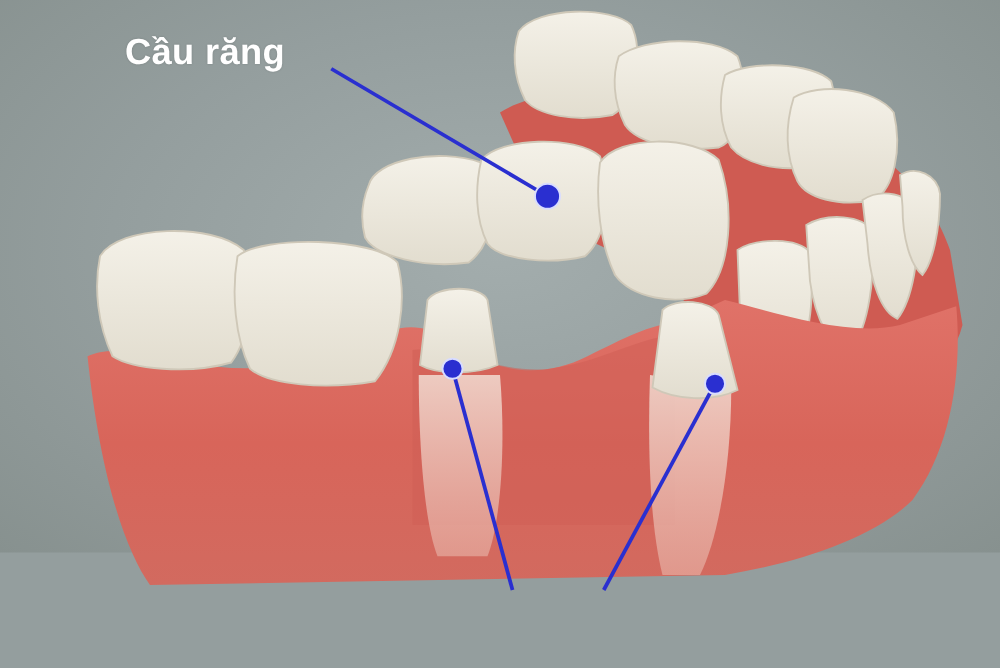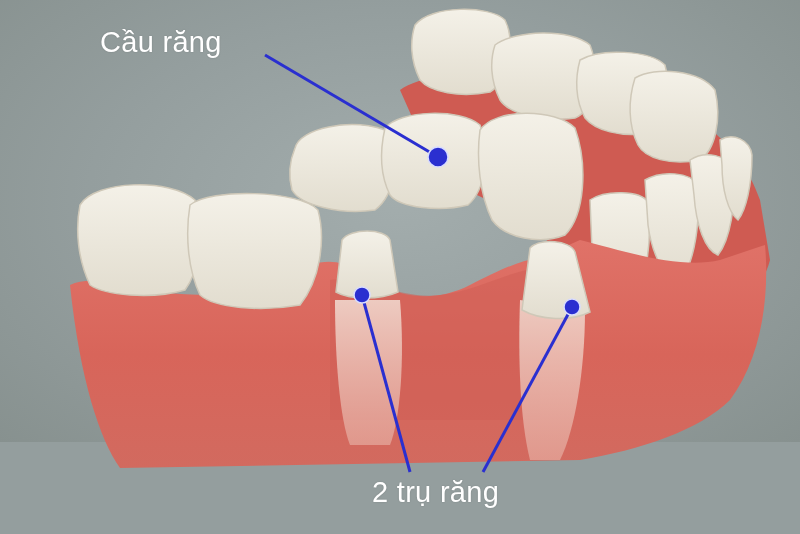--- a/index.html
+++ b/index.html
@@ -1,17 +1,17 @@
 <!DOCTYPE html>
 <html><head>
 <meta charset="utf-8">
 <style>
   html,body{margin:0;padding:0;}
   body{width:800px;height:534px;overflow:hidden;background:#949e9e;font-family:"Liberation Sans",sans-serif;}
-  .stage{position:relative;width:800px;height:442px;background:radial-gradient(ellipse at 50% 45%,#a3adad 0%,#949e9e 55%,#87918f 100%);}
+  .stage{position:relative;width:800px;height:442px;background:radial-gradient(ellipse at 50% 45%,#a3adad 0%,#949e9e 55%,#87918f 100%);font-weight:bold;}
   svg.illus{position:absolute;left:0;top:0;}
   .label{position:absolute;color:#ffffff;font-size:29px;letter-spacing:0.3px;text-shadow:0 0 2px rgba(0,0,0,0.15);white-space:nowrap;}
   .label-bridge{left:100px;top:26px;}
   .label-abutments{left:372px;top:476px;}
 </style>
 </head>
 <body>
 
 <div class="stage">
   <svg class="illus" width="800" height="534" viewBox="0 0 800 534">
@@ -81,14 +81,13 @@
       <line x1="483" y1="472" x2="572" y2="307"></line>
     </g>
     <g fill="#2a2fd0" stroke="#d8dcff" stroke-width="1.5">
       <circle cx="438" cy="157" r="10"></circle>
       <circle cx="362" cy="295" r="8"></circle>
       <circle cx="572" cy="307" r="8"></circle>
     </g>
   </svg>
 
   <div class="label label-bridge">Cầu răng</div>
-  <div class="label label-abutments">2 trụ răng</div>
 </div>
 
 </body></html>

